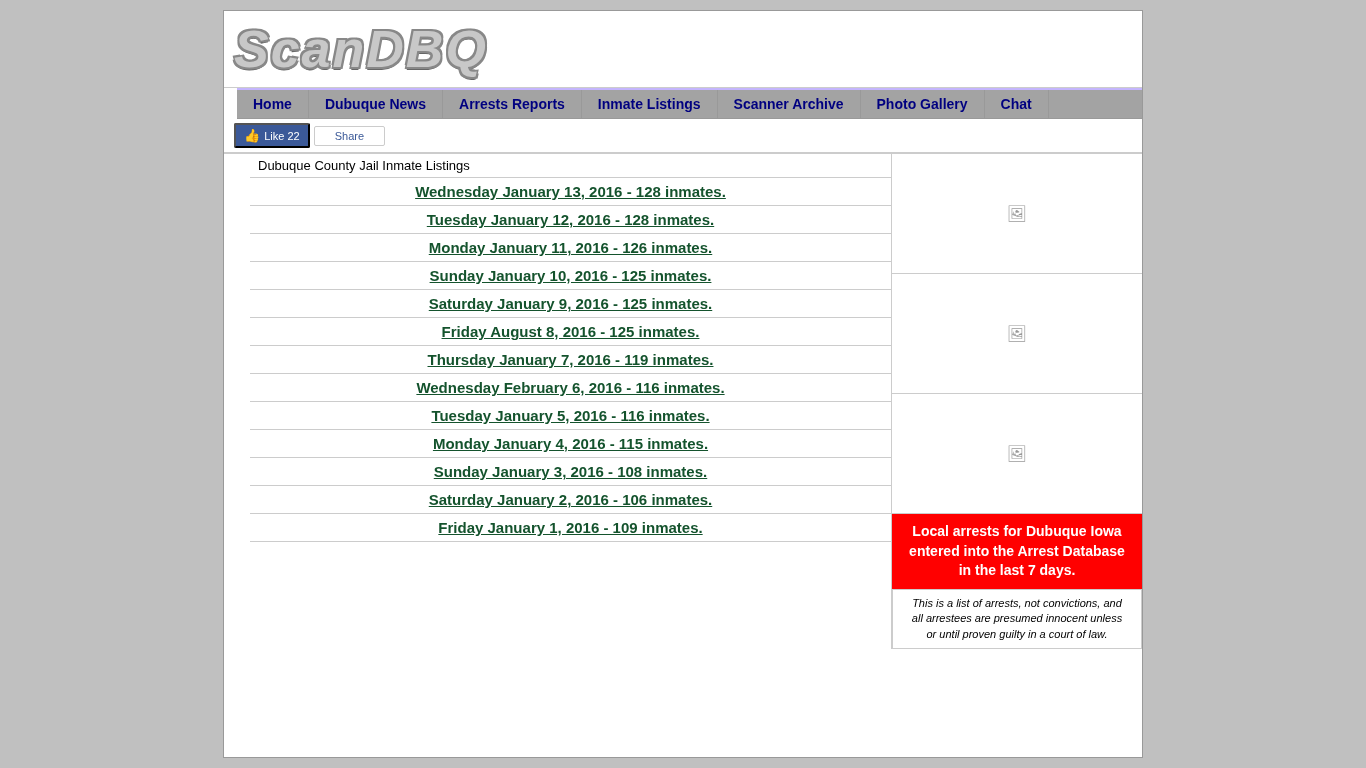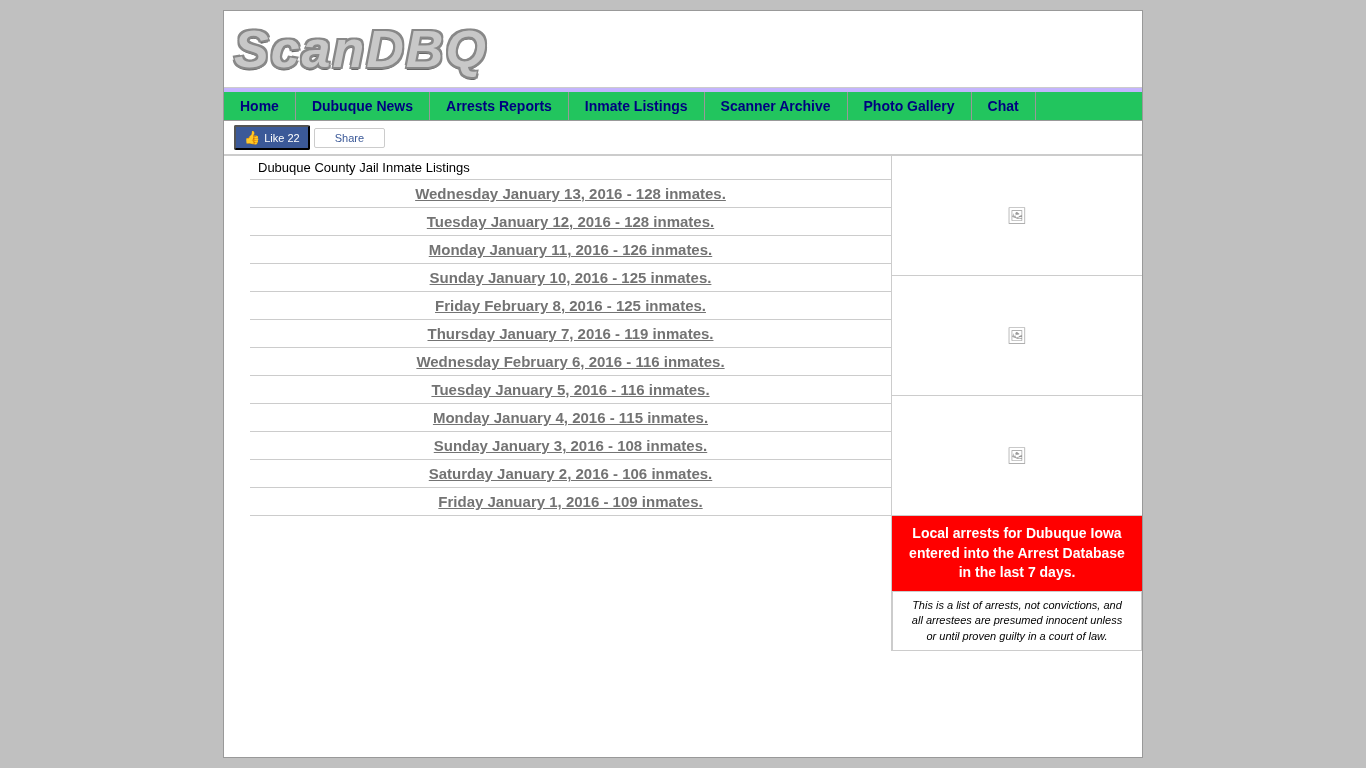--- a/index.html
+++ b/index.html
@@ -40,23 +40,24 @@
         2px -2px 0 #888,
         -2px 2px 0 #888,
         2px 2px 0 #888,
         0px 3px 0 #666;
       letter-spacing: 2px;
       font-family: Arial Black, sans-serif;
     }
     
     #nav {
       display: flex;
-      background: #22c55e;
-      border-top: 4px solid #c4b5fd;
+      background: #a3a3a3;
+      border-top: 2px solid #c4b5fd;
       border-bottom: 1px solid #999;
+      margin-left: 13px;
     }
     .nav-item {
       padding: 6px 16px;
       border-right: 1px solid #999;
       cursor: pointer;
       font-size: 14px;
       font-weight: bold;
       color: #000080;
       text-decoration: none;
       display: flex;
@@ -117,21 +118,21 @@
       color: #000;
       border-bottom: 1px solid #ccc;
     }
     .inmate-link-row {
       border-bottom: 1px solid #ccc;
       text-align: center;
     }
     .inmate-link {
       display: block;
       padding: 5px 10px;
-      color: #737373;
+      color: #14532d;
       text-decoration: underline;
       font-size: 15px;
       font-weight: bold;
       cursor: pointer;
     }
     
     #right-col {
       width: 250px;
       flex-shrink: 0;
     }
@@ -216,21 +217,24 @@
             <div class="inmate-link-row">
               <a class="inmate-link">Tuesday January 12, 2016 - 128 inmates.</a>
             </div>
             <div class="inmate-link-row">
               <a class="inmate-link">Monday January 11, 2016 - 126 inmates.</a>
             </div>
             <div class="inmate-link-row">
               <a class="inmate-link">Sunday January 10, 2016 - 125 inmates.</a>
             </div>
             <div class="inmate-link-row">
-              <a class="inmate-link">Friday February 8, 2016 - 125 inmates.</a>
+              <a class="inmate-link">Saturday January 9, 2016 - 125 inmates.</a>
+            </div>
+            <div class="inmate-link-row">
+              <a class="inmate-link">Friday August 8, 2016 - 125 inmates.</a>
             </div>
             <div class="inmate-link-row">
               <a class="inmate-link">Thursday January 7, 2016 - 119 inmates.</a>
             </div>
             <div class="inmate-link-row">
               <a class="inmate-link">Wednesday February 6, 2016 - 116 inmates.</a>
             </div>
             <div class="inmate-link-row">
               <a class="inmate-link">Tuesday January 5, 2016 - 116 inmates.</a>
             </div>

